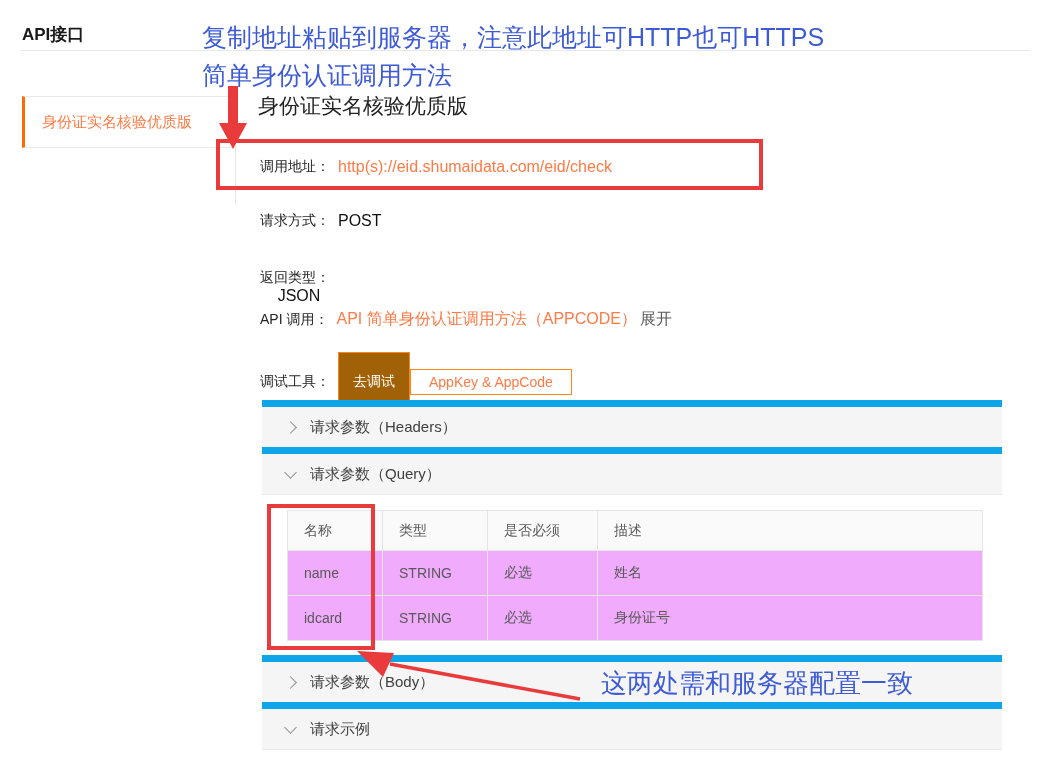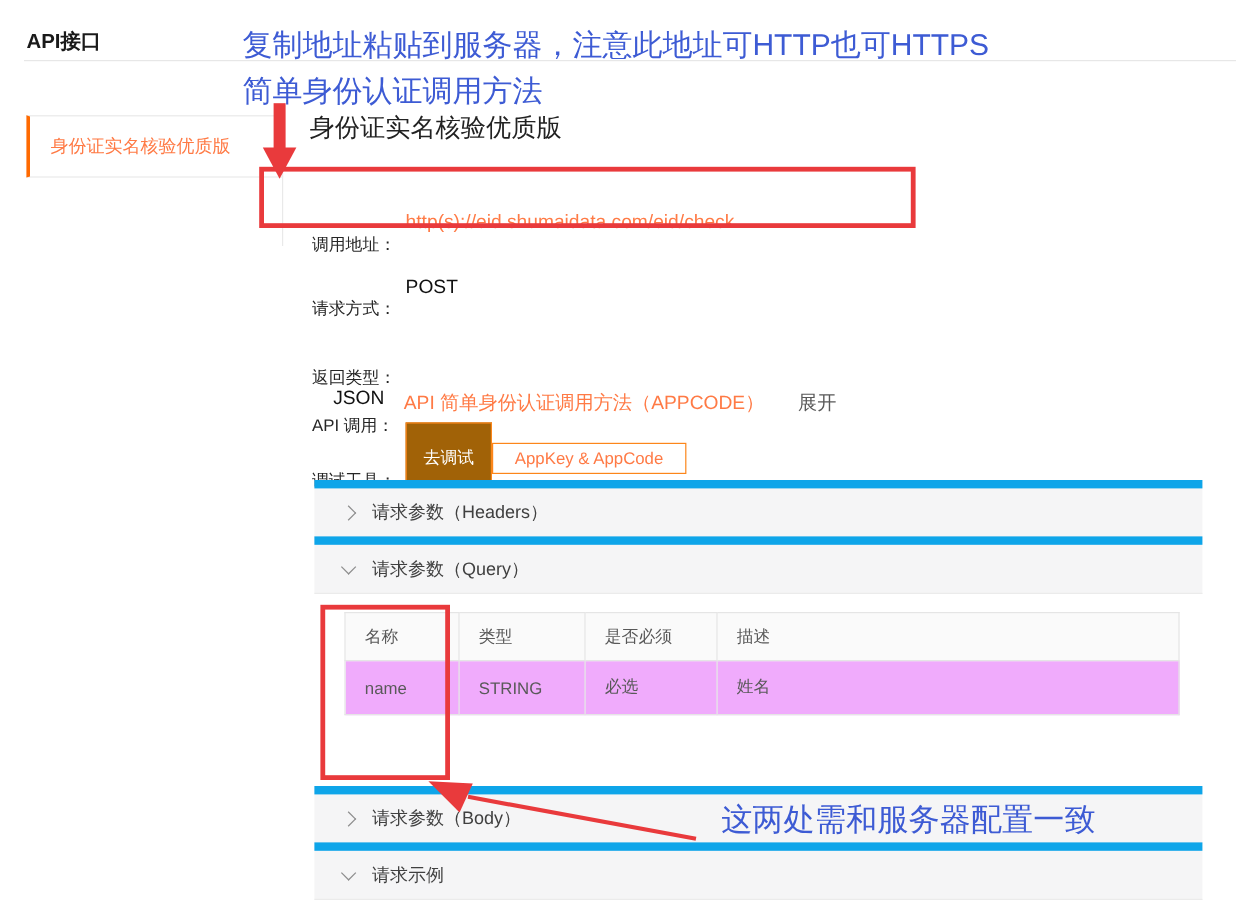--- a/index.html
+++ b/index.html
@@ -14,24 +14,24 @@
   
   .sidebar-item { left:22px; top:96px; width:214px; height:52px;
     border:1px solid #e9e9e9; border-left:3px solid #ff6a00; background:#fff;
     display:flex; align-items:center; padding-left:17px; cursor:pointer; }
   .sidebar-item span { color:#ff7a45; font-size:15px; }
   .sidebar-vline { left:235px; top:148px; width:1px; height:57px; background:#e9e9e9; }
 
   
   .doc-title { left:258px; top:92px; font-size:21px; color:#222; }
   .field-row { display:flex; align-items:center; }
-  .field-label { font-size:14px; color:#262626; margin-right:8px; white-space:nowrap;margin-top:37px; }
+  .field-label { font-size:14px; color:#262626; margin-right:8px; white-space:nowrap; }
   .val-link { font-size:16px; color:#ff7a45; cursor:pointer; text-decoration:none; }
   .val-plain { font-size:16px; color:#111; }
-  .val-expand { font-size:16px; color:#595959; margin-left:28px; cursor:pointer; }
+  .val-expand { font-size:16px; color:#595959; margin-left:3px; cursor:pointer; }
   .btn-solid { background:#a16207; color:#fff; font-size:14px; border:1px solid #fc861a;
     padding:20px 14px; cursor:pointer; }
   .btn-outline { background:#fff; color:#ff7a45; font-size:14px; border:1px solid #fc861a;
     padding:4px 18px; margin-left:0; cursor:pointer; }
 
   
   .accordion { left:262px; top:400px; width:740px; }
   .acc-header { height:48px; background:#f5f5f6; border-top:7px solid #0ea5e9;
     border-bottom:1px solid #ebebeb; display:flex; align-items:center;
     padding-left:24px; cursor:pointer; margin-top:-1px; }
@@ -118,20 +118,26 @@
         <th class="col-type">类型</th>
         <th class="col-req">是否必须</th>
         <th class="col-desc">描述</th>
       </tr>
       <tr>
         <td>name</td>
         <td>STRING</td>
         <td>必选</td>
         <td>姓名</td>
       </tr>
+      <tr>
+        <td>idcard</td>
+        <td>STRING</td>
+        <td>必选</td>
+        <td>身份证号</td>
+      </tr>
     </tbody>
       </table>
   </div>
   <div class="acc-header">
     <span class="chev right"></span>
     <span class="label">请求参数（Body）</span>
   </div>
   <div class="acc-header">
     <span class="chev down"></span>
     <span class="label">请求示例</span>

